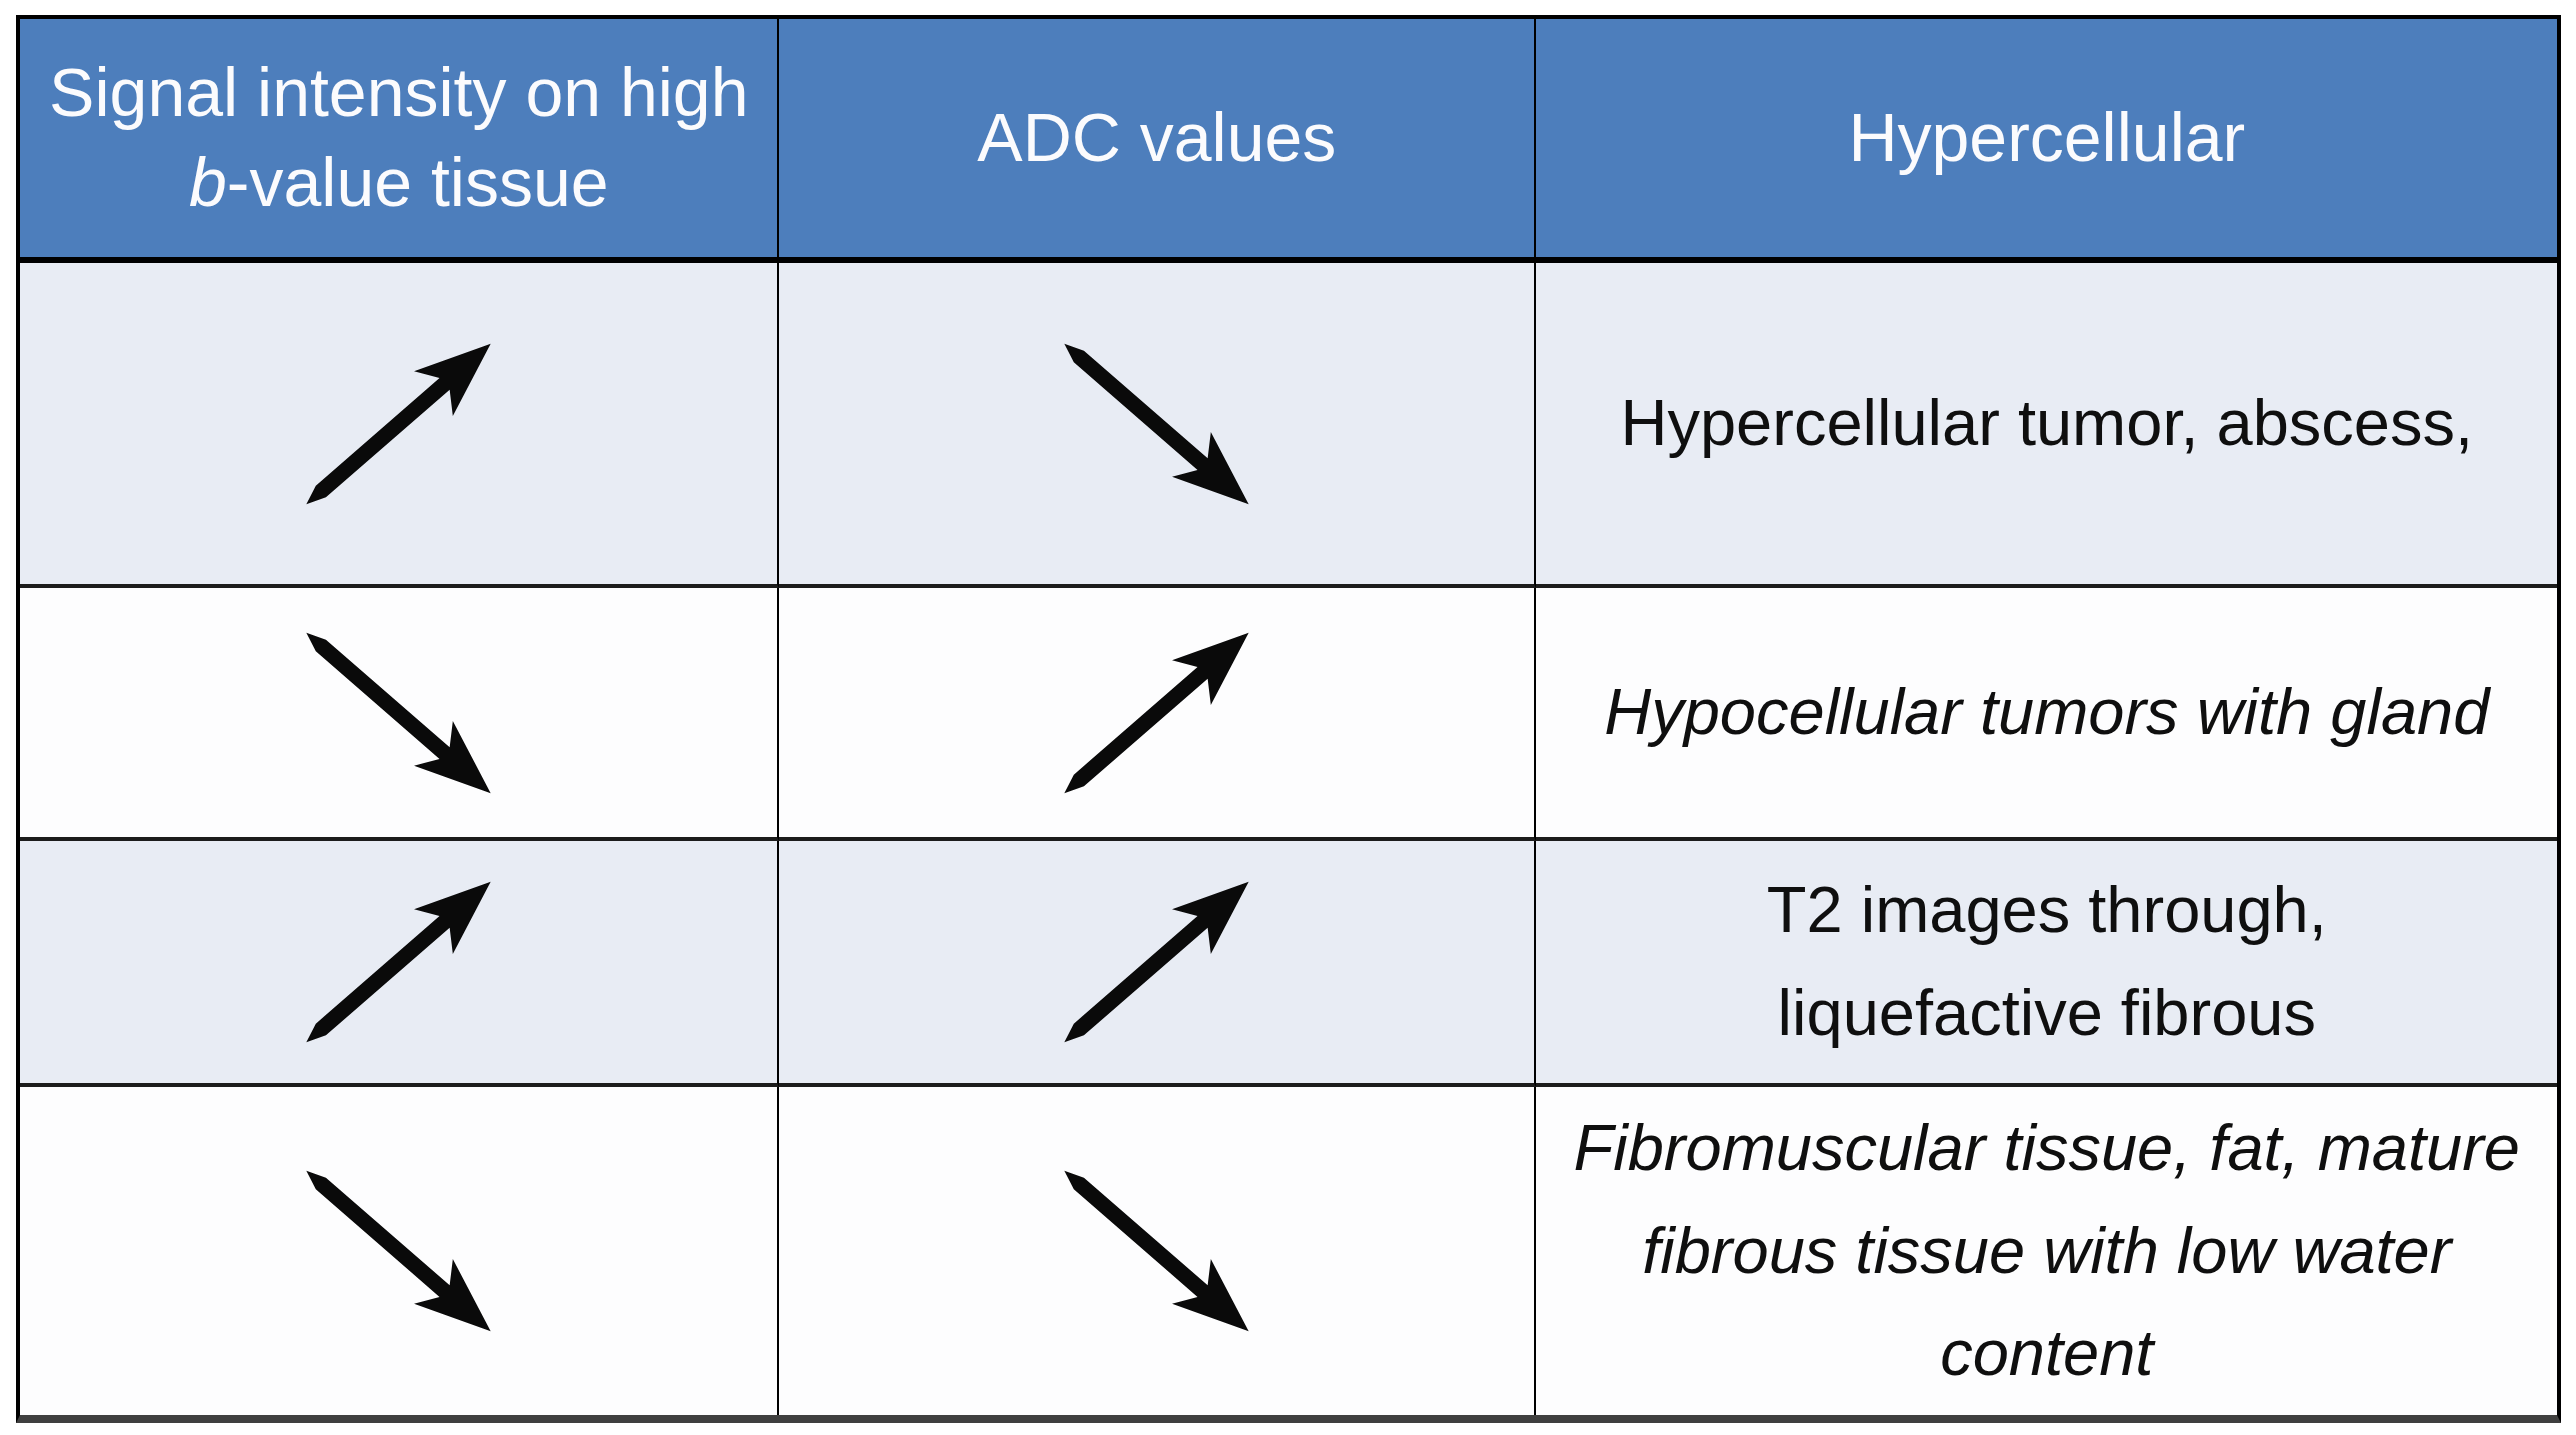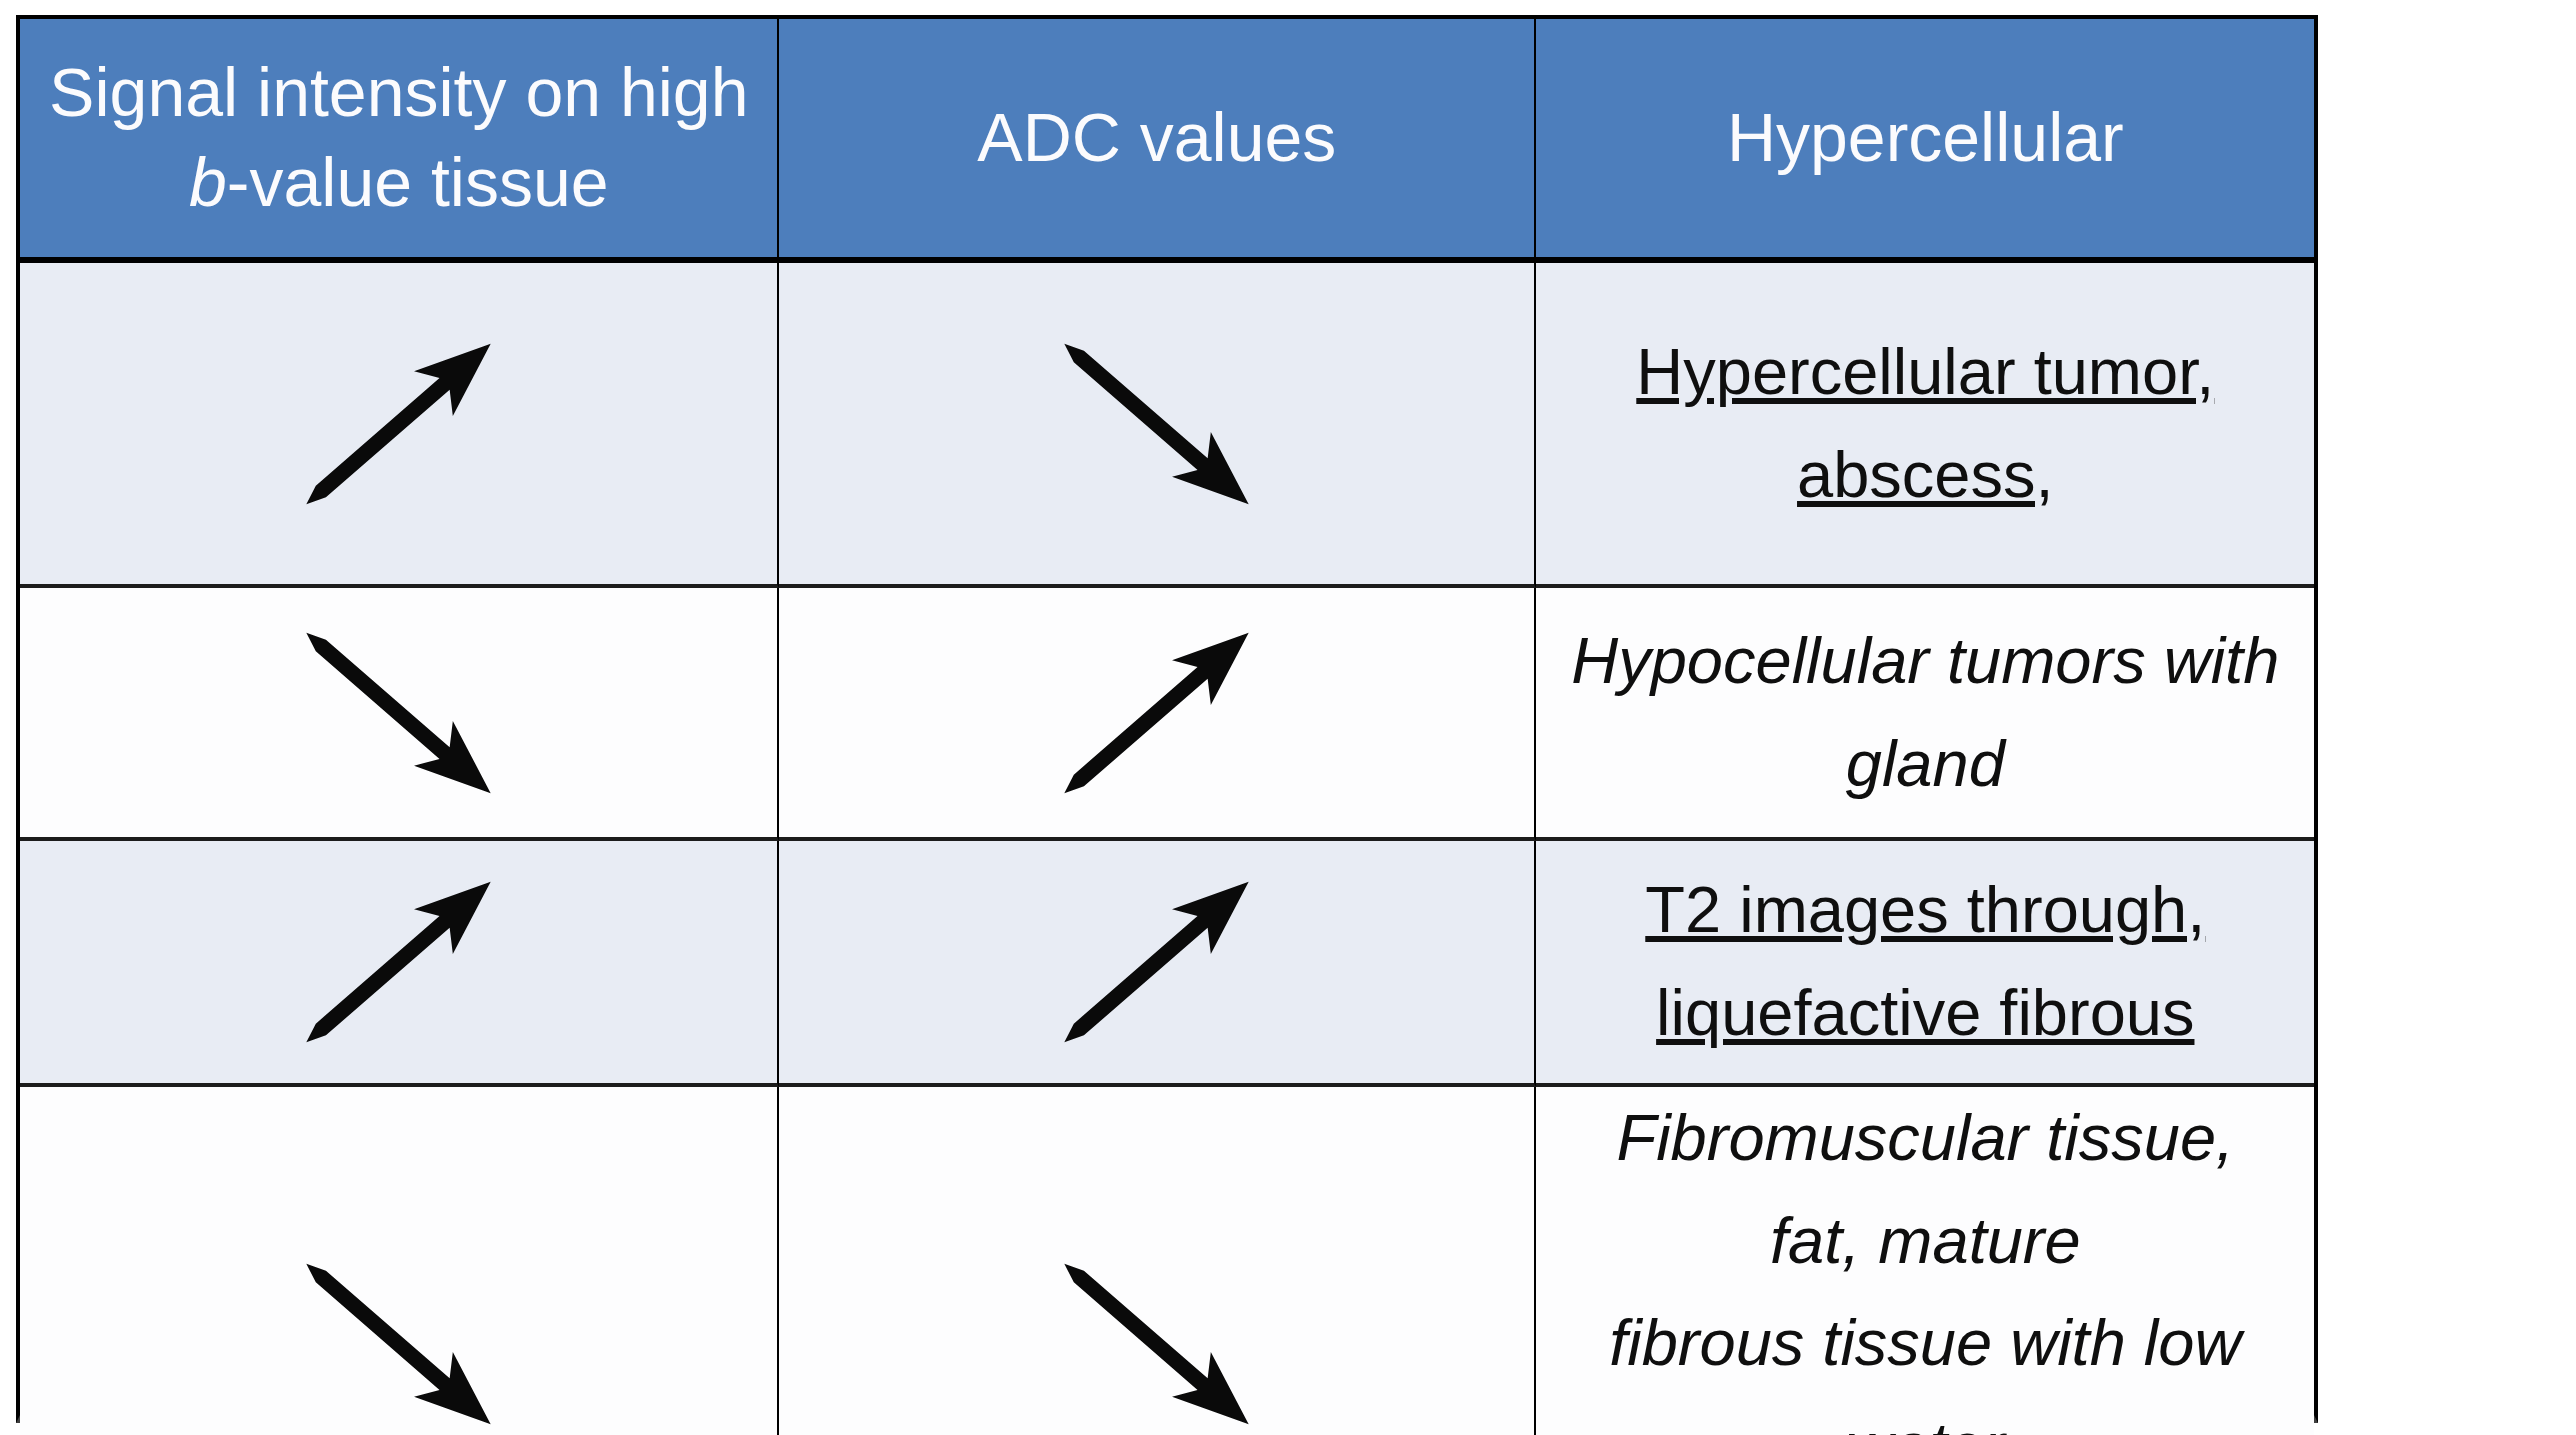--- a/index.html
+++ b/index.html
@@ -16,40 +16,40 @@
   *{margin:0;padding:0;box-sizing:border-box;}
   html,body{background:#ffffff;}
   body{
     width:2576px;height:1436px;
     font-family:"Liberation Sans","DejaVu Sans",sans-serif;
     position:relative;
     overflow:hidden;
   }
   .table-wrap{
     position:absolute;left:16.3px;top:15px;
-    width:2302px;height:1408px;
+    width:2545px;height:1408px;
     border:4.8px solid var(--border);
     border-bottom:8.8px solid var(--bottom-border);
     background:var(--row-bg);
     display:grid;
     grid-template-columns:759px 757px 1fr;
     grid-template-rows:244px 325px 253px 246px 1fr;
   }
   .cell{
     display:flex;flex-direction:column;align-items:center;justify-content:center;
     text-align:center;
   }
   .col1,.col2{border-right:2.7px solid var(--border);}
   .hdr{
     background:var(--header-bg);
     color:var(--header-text);
     font-size:68px;line-height:1.32;
     border-bottom:6.1px solid var(--border);
   }
-  .r1,.r3{background:var(--row-alt-bg);text-decoration:underline;}
+  .r1,.r3{background:var(--row-alt-bg);}
   .r2,.r4{background:var(--row-bg);font-style:italic;}
   .r1 .cell,.r1{border-bottom:4.1px solid var(--separator);}
   .r2 .cell,.r2{border-bottom:4.1px solid var(--separator);}
   .r3 .cell,.r3{border-bottom:4.1px solid var(--separator);}
   .body-text{
     color:var(--body-text);
     font-size:65px;line-height:1.58;
     padding:0 27px;
   }
   .line{display:block;}

